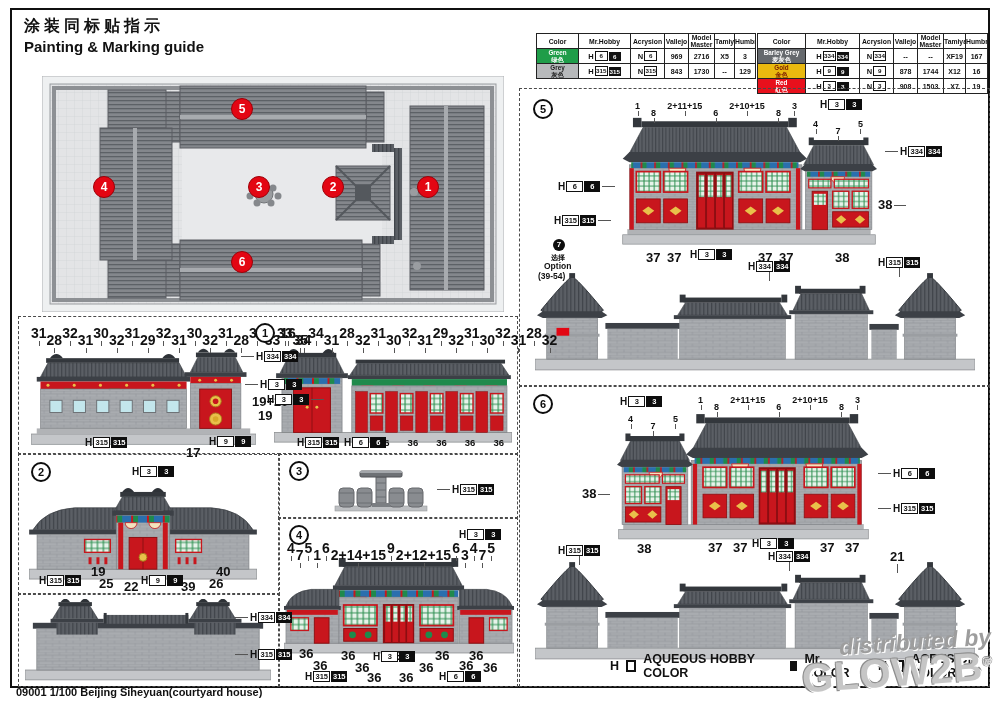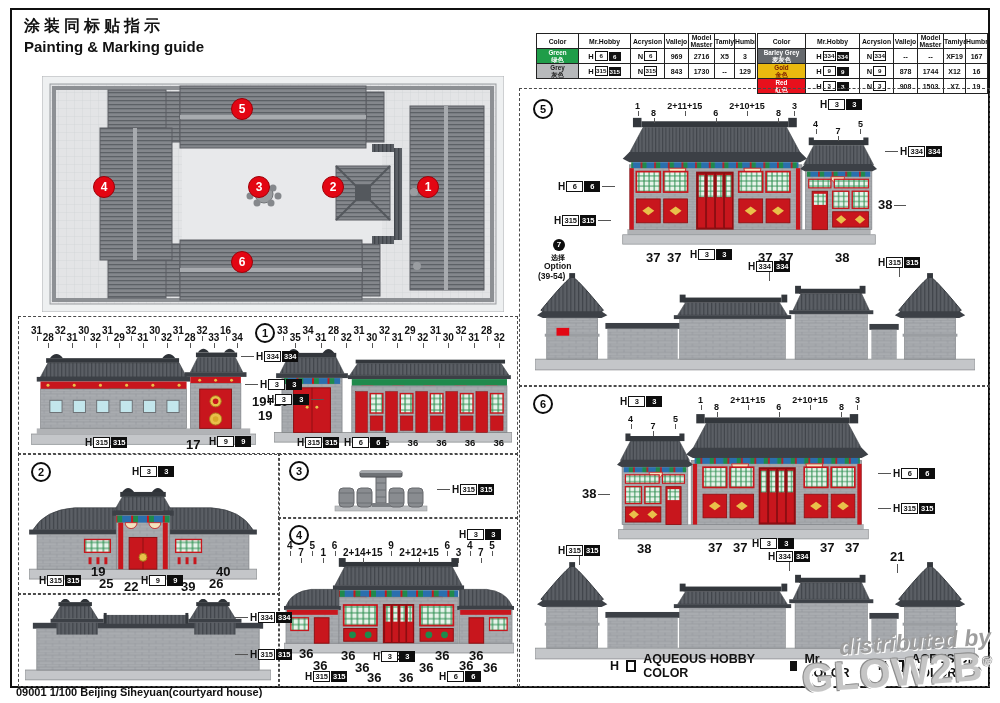--- a/index.html
+++ b/index.html
@@ -12,21 +12,21 @@
   .footer{position:absolute;left:16px;top:686px;font-weight:bold;font-size:11px}
   
   .badge{position:absolute;width:16px;height:16px;border:2.6px solid #0d0d0d;border-radius:50%;
          background:#fff;color:#0d0d0d;font-weight:bold;font-size:11px;line-height:16px;text-align:center;z-index:6}
   .pbadge{position:absolute;width:20px;height:20px;border-radius:50%;background:#e30613;border:1px solid #9e0008;
           color:#fff;font-weight:bold;font-size:12px;line-height:20px;text-align:center;z-index:6}
   .obadge{position:absolute;width:12px;height:12px;border-radius:50%;background:#0d0d0d;color:#fff;
           font-weight:bold;font-size:8px;line-height:12px;text-align:center;z-index:6}
   
   .co{position:absolute;font-weight:bold;font-size:13px;white-space:nowrap;z-index:5}
-  .zz{position:absolute;display:flex;justify-content:space-between;font-weight:bold;font-size:10px;z-index:5}
+  .zz{position:absolute;display:flex;justify-content:space-between;font-weight:bold;font-size:14px;z-index:5}
   .zz span{position:relative;white-space:nowrap}
   .zz span:nth-child(even){top:7px}
   .zz.tick span::after{content:"";position:absolute;left:50%;top:100%;width:1px;height:5px;background:#555}
   .row{position:absolute;display:flex;justify-content:space-between;font-weight:bold;font-size:9.5px;z-index:5}
   
   .chip{position:absolute;display:flex;align-items:center;height:11px;white-space:nowrap;z-index:6}
   .chip .hl{font-weight:bold;font-size:10px;margin-right:1px}
   .chip .bx{display:inline-block;min-width:13px;padding:0 1px;height:9px;line-height:9px;border:1px solid #111;
             background:#fff;font-weight:bold;font-size:7.5px;text-align:center}
   .chip .sd{display:inline-block;min-width:14px;padding:0 1px;height:11px;line-height:11px;background:#0d0d0d;
@@ -366,21 +366,21 @@
         <span class="bx">334</span>
         <span class="sd">334</span>
       </div>
     <div class="chip ll" style="left:226px;top:62px">
         <span class="hl">H</span>
         <span class="bx">3</span>
         <span class="sd">3</span>
       </div>
     <div class="co" style="left:233px;top:77px">19+20</div>
     <div class="co" style="left:239px;top:91px">19</div>
-    <div class="co" style="left:167px;top:120px">17</div>
+    <div class="co" style="left:167px;top:128px">17</div>
     <div class="chip" style="left:190px;top:119px">
         <span class="hl">H</span>
         <span class="bx">9</span>
         <span class="sd">9</span>
       </div>
     <div class="chip" style="left:66px;top:120px">
         <span class="hl">H</span>
         <span class="bx">315</span>
         <span class="sd">315</span>
       </div>

